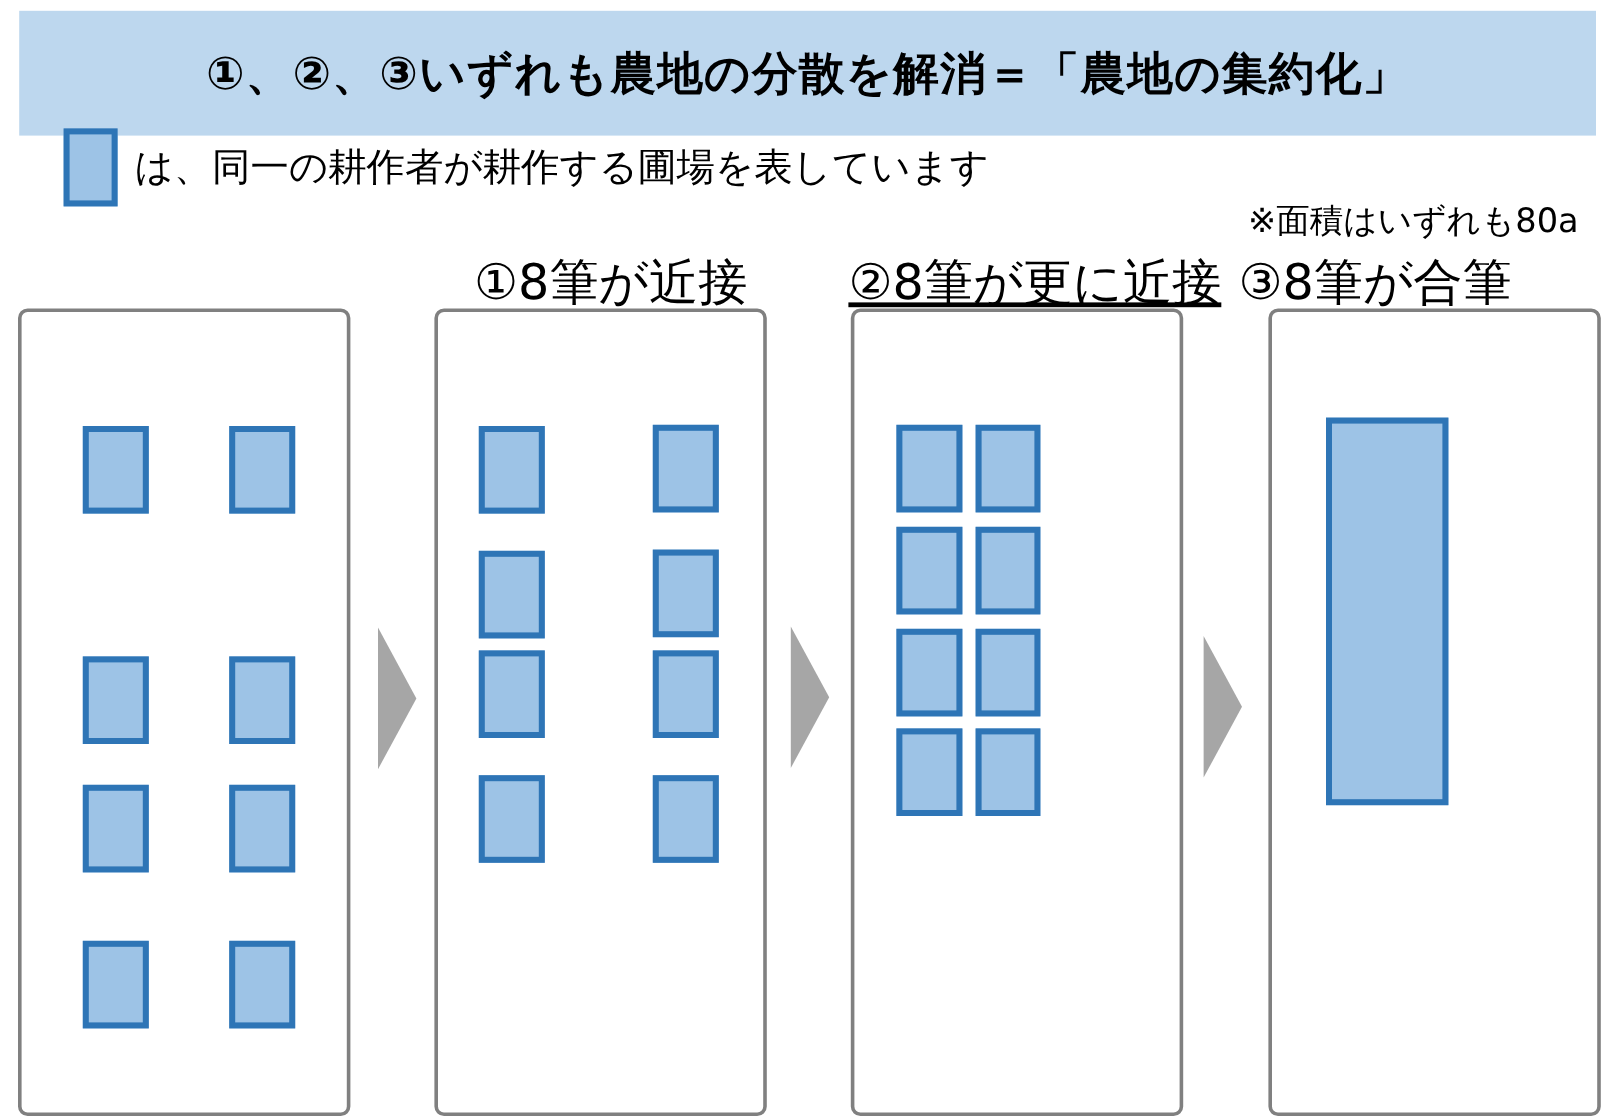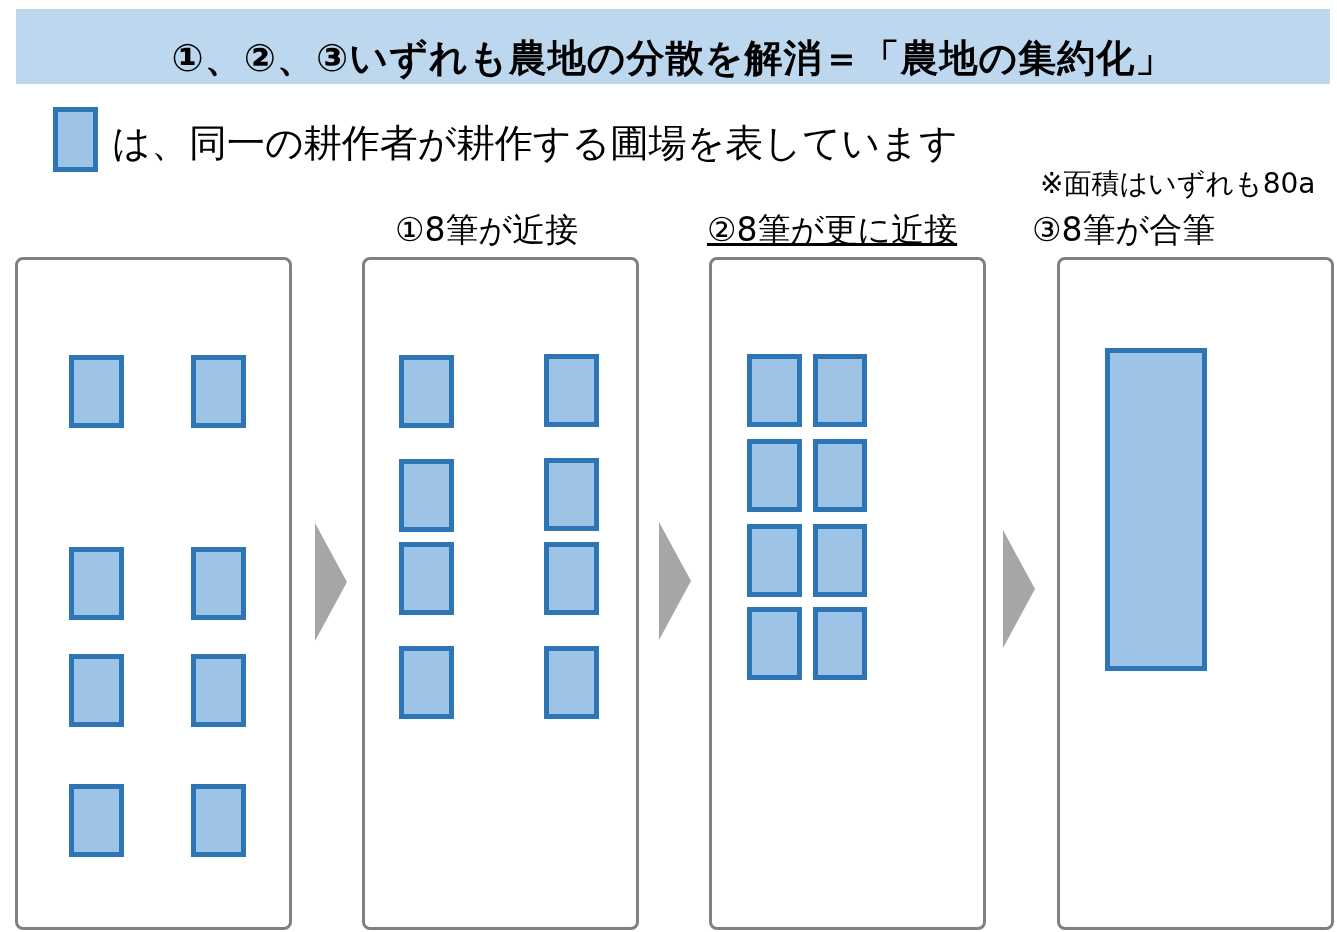--- a/index.html
+++ b/index.html
@@ -1,25 +1,25 @@
 <!DOCTYPE html>
 <html><head>
 <meta charset="utf-8">
 <style>
   html, body { margin: 0; padding: 0; background: #ffffff; }
   body { width: 1337px; height: 932px; position: relative; overflow: hidden;
          font-family: "DejaVu Sans", "Liberation Sans", sans-serif; color: #000; }
-  .banner { position: absolute; left: 16px; top: 9px; width: 1314px; height: 75px;
-            background: #BDD7EE; display: flex; align-items: flex-end; justify-content: center; }
+  .banner { position: absolute; left: 16px; top: 9px; width: 1314px; height: 104px;
+            background: #BDD7EE; display: flex; align-items: center; justify-content: center; }
   .banner-title { font-size: 38px; font-weight: bold; letter-spacing: 1px; white-space: nowrap; }
   .legend-swatch { position: absolute; left: 53px; top: 107px; width: 35px; height: 55px;
                    background: #9DC3E6; border: 5px solid #2E75B6; }
-  .legend-text { position: absolute; left: 112px; top: 118px; font-size: 38px; white-space: nowrap; }
+  .legend-text { position: absolute; left: 112px; top: 118px; font-size: 32px; white-space: nowrap; }
   .note { position: absolute; left: 1040px; top: 165px; font-size: 28px; white-space: nowrap; }
-  .stage-label { position: absolute; top: 208px; font-size: 33px; white-space: nowrap; text-align: right; }
+  .stage-label { position: absolute; top: 208px; font-size: 41px; white-space: nowrap; text-align: right; }
   .panel { position: absolute; top: 257px; width: 271px; height: 667px;
            border: 3px solid #808080; border-radius: 8px; background: #fff; box-sizing: content-box; }
   .plot { position: absolute; background: #9DC3E6; border: 5px solid #2E75B6; box-sizing: border-box; }
   .arrow { position: absolute; width: 0; height: 0;
            border-top: 59px solid transparent; border-bottom: 59px solid transparent;
            border-left: 32px solid #A6A6A6; }
 </style>
 </head>
 <body>
 

